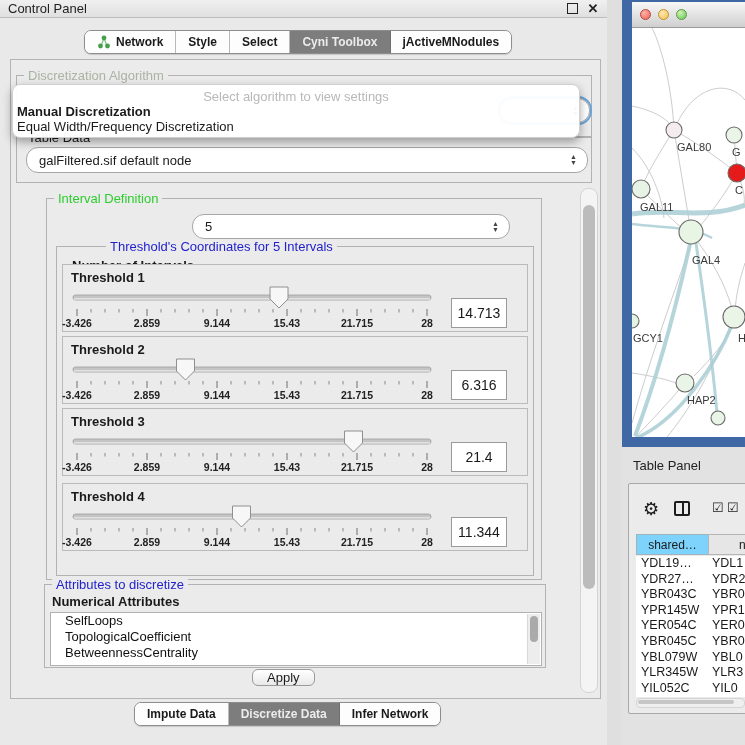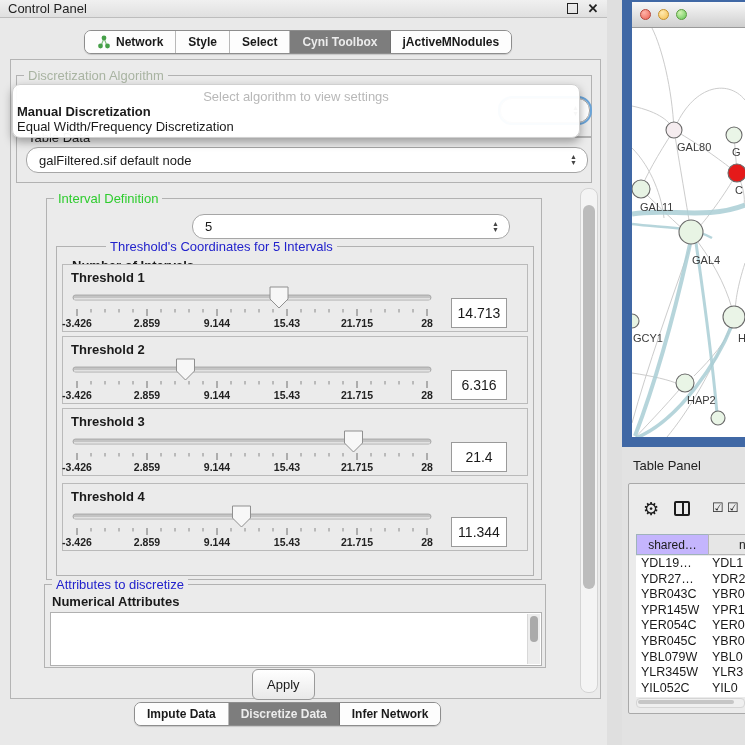--- a/index.html
+++ b/index.html
@@ -57,21 +57,21 @@
              display:flex;align-items:center;justify-content:center;font-size:14px;}
   .thr-svg{position:absolute;left:2px;top:20px;overflow:visible;}
 
   
   .attr-list{left:50px;top:612px;width:490px;height:52px;background:#fff;border:1px solid #b0b0b0;overflow:hidden;}
   .attr-item{height:16px;line-height:16px;padding-left:14px;font-size:13px;color:#111;white-space:nowrap;}
   .attr-scroll{position:absolute;right:1px;top:1px;width:12px;height:50px;background:#ededed;border-left:1px solid #d8d8d8;}
   .attr-thumb{position:absolute;left:2px;top:2px;width:8px;height:26px;background:#aaaaaa;border-radius:4px;}
 
   .btn{background:linear-gradient(#ffffff,#e9e9e9);border:1px solid #9a9a9a;border-radius:6px;
-       padding:7px 14px;font-size:13px;display:inline-block;text-align:right;}
+       padding:0 14px;font-size:13px;display:inline-block;text-align:right;}
 
   
   .gap-strip{left:607px;top:0;width:15px;height:745px;background:#dfdfdf;}
   .net-window{left:622px;top:0;width:123px;height:447px;background:#4068a5;}
   .net-titlebar{left:632px;top:2px;width:113px;height:26px;background:linear-gradient(#f8f8f8,#cfcfcf);
                 border-bottom:1px solid #9a9a9a;display:flex;align-items:center;padding-left:8px;gap:7px;box-sizing:border-box;}
   .light{width:11px;height:11px;border-radius:50%;box-sizing:border-box;}
   .net-canvas{left:632px;top:28px;width:113px;height:409px;background:#ffffff;overflow:hidden;}
 
   .tp-title{left:633px;top:458px;font-size:13px;color:#222;}
@@ -341,20 +341,25 @@
             <path d="M167.49754979952905,2 L185.49754979952905,2 L185.49754979952905,14 L176.49754979952905,23 L167.49754979952905,14 Z" fill="#f7f7f7" stroke="#8f8f8f" stroke-width="1"></path>
           </svg>
           <div class="thr-value">11.344</div>
         </div>
       </div>
 
     <div class="group" style="left:44px;top:584px;width:500px;height:82px;"></div>
     <div class="group-title gt-blue" style="left:52px;top:578px;">Attributes to discretize</div>
     <div class="abs" style="left:52px;top:594px;font-weight:bold;">Numerical Attributes</div>
     <div class="abs attr-list">
+      <div id="attr-items">
+          <div class="attr-item">SelfLoops</div>
+          <div class="attr-item">TopologicalCoefficient</div>
+          <div class="attr-item">BetweennessCentrality</div>
+        </div>
       <div class="attr-scroll">
           <div class="attr-thumb"></div>
         </div>
     </div>
 
     <div class="abs btn" style="left:252px;top:669px;">Apply</div>
 
     <div class="abs" style="left:134px;top:702px;">
       <div class="seg" id="bottom-tabs">
           <div class="segitem">
@@ -427,21 +432,21 @@
   <div class="abs tp-title">Table Panel</div>
 
   <div class="abs tp-box"></div>
   <span class="tp-toolbar-icon" style="left:643px;top:498px;font-size:18px;position:absolute;">⚙</span>
   <span class="tp-toolbar-icon" style="left:674px;top:501px;position:absolute;">
       <span class="split-icon" style="display:block;position:relative;"></span>
     </span>
   <span class="tp-toolbar-icon" style="left:712px;top:500px;font-size:13px;position:absolute;">☑</span>
   <span class="tp-toolbar-icon" style="left:727px;top:500px;font-size:13px;position:absolute;">☑</span>
 
-  <div class="tp-header-cell" id="tp-h1" style="left: 636px; top: 534px; width: 73px; background: #c4b5fd;">shared…</div>
+  <div class="tp-header-cell" id="tp-h1" style="left: 636px; top: 534px; width: 73px; background: #7dd3fc;">shared…</div>
   <div class="tp-header-cell" id="tp-h2" style="left:708px;top:534px;width:60px;background:#e6e6e6;border-color:#b5b5b5;justify-content:flex-start;padding-left:30px;">n</div>
 
   <div class="abs tp-rows" id="tp-rows">
       <div class="tp-row">
         <div class="tp-c1">YDL19…</div>
         <div class="tp-c2">YDL1</div>
       </div>
       <div class="tp-row">
         <div class="tp-c1">YDR27…</div>
         <div class="tp-c2">YDR2</div>

